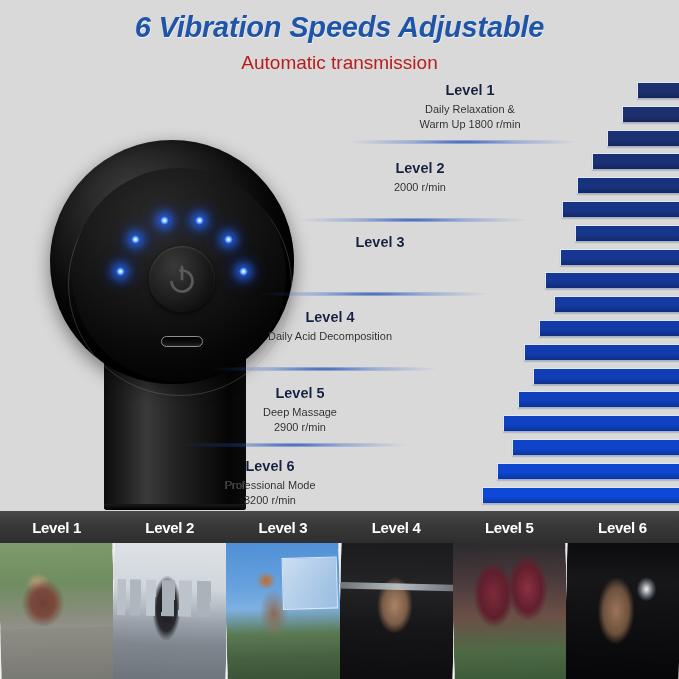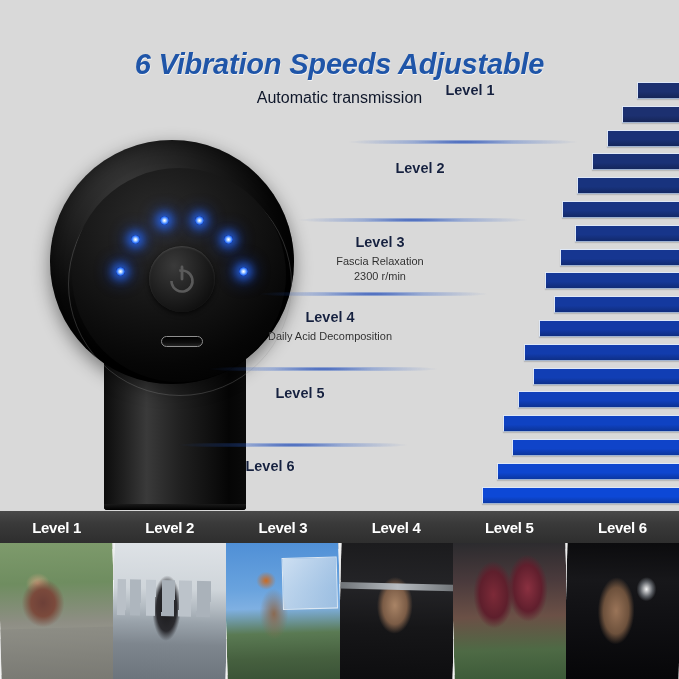--- a/index.html
+++ b/index.html
@@ -10,24 +10,23 @@
     position:relative;
   }
 
   
   #header { position:absolute; left:0; top:0; width:679px; height:86px; text-align:center; }
   #main-title {
     font-size:29px; font-weight:bold; font-style:italic;
     color:#1f55a8; letter-spacing:-0.2px;
     padding-top:13px; line-height:1;
     text-shadow:0.5px 0.5px 0 rgba(255,255,255,.7);
-    margin-top:37px;
   }
   #sub-title {
-    font-size:16px; font-weight:normal; color:#0f172a;
+    font-size:19px; font-weight:normal; color:#b91c1c;
     padding-top:11px; line-height:1;
   }
 
   
   #device-photo { position:absolute; left:42px; top:118px; width:260px; height:394px; }
   #device-body {
     position:absolute; left:62px; top:150px; width:142px; height:242px;
     background:linear-gradient(90deg,#0c0c0c 0%,#202020 14%,#3a3a3a 30%,#222 52%,#121212 72%,#050505 88%,#0a0a0a 100%);
     border-radius:6px 6px 3px 3px;
   }
@@ -226,51 +225,58 @@
         </svg>
       </div>
       <div id="usb-port"></div>
     </div>
   </div>
 </div>
 
 <div id="levels-column">
     <div class="level-block" style="top: 0px; left: 50px;">
       <div class="level-title">Level 1</div>
+      <div class="level-desc">
+        <div>Daily Relaxation &amp;</div>
+        <div>Warm Up   1800 r/min</div>
+      </div>
     </div>
     <div class="level-divider" style="top: 58px; left: 48px;"></div>
     <div class="level-block" style="top: 78px; left: 0px;">
       <div class="level-title">Level 2</div>
       <div class="level-desc">
+        <div>2000 r/min</div>
       </div>
     </div>
     <div class="level-divider" style="top: 136px; left: -2px;"></div>
     <div class="level-block" style="top: 152px; left: -40px;">
       <div class="level-title">Level 3</div>
-      <div class="level-desc">
-        <div>Fascia Relaxation</div>
-        <div>2300 r/min</div>
-      </div>
     </div>
     <div class="level-divider" style="top: 210px; left: -42px;"></div>
     <div class="level-block" style="top: 227px; left: -90px;">
       <div class="level-title">Level 4</div>
       <div class="level-desc">
         <div>Daily Acid Decomposition</div>
       </div>
     </div>
     <div class="level-divider" style="top: 285px; left: -92px;"></div>
     <div class="level-block" style="top: 303px; left: -120px;">
       <div class="level-title">Level 5</div>
       <div class="level-desc">
+        <div>Deep Massage</div>
+        <div>2900 r/min</div>
       </div>
     </div>
     <div class="level-divider" style="top: 361px; left: -122px;"></div>
     <div class="level-block" style="top: 376px; left: -150px;">
       <div class="level-title">Level 6</div>
+      <div class="level-desc">
+        <div>Professional Mode</div>
+        <div>3200 r/min</div>
+      </div>
     </div>
   </div>
 
 <div id="bar-chart">
     <div class="bar" style="top: 0px; width: 42px; background: linear-gradient(rgb(28, 48, 112) 0%, rgb(28, 48, 112) 58%, rgba(0, 0, 0, 0.22) 100%), rgb(28, 48, 112);"></div>
     <div class="bar" style="top: 23.8px; width: 57px; background: linear-gradient(rgb(28, 48, 112) 0%, rgb(28, 48, 112) 58%, rgba(0, 0, 0, 0.22) 100%), rgb(28, 48, 112);"></div>
     <div class="bar" style="top: 47.6px; width: 72px; background: linear-gradient(rgb(26, 49, 118) 0%, rgb(26, 49, 118) 58%, rgba(0, 0, 0, 0.22) 100%), rgb(26, 49, 118);"></div>
     <div class="bar" style="top: 71.4px; width: 87px; background: linear-gradient(rgb(26, 49, 118) 0%, rgb(26, 49, 118) 58%, rgba(0, 0, 0, 0.22) 100%), rgb(26, 49, 118);"></div>
     <div class="bar" style="top: 95.2px; width: 102px; background: linear-gradient(rgb(24, 51, 126) 0%, rgb(24, 51, 126) 58%, rgba(0, 0, 0, 0.22) 100%), rgb(24, 51, 126);"></div>
     <div class="bar" style="top: 119px; width: 117px; background: linear-gradient(rgb(24, 52, 132) 0%, rgb(24, 52, 132) 58%, rgba(0, 0, 0, 0.22) 100%), rgb(24, 52, 132);"></div>

